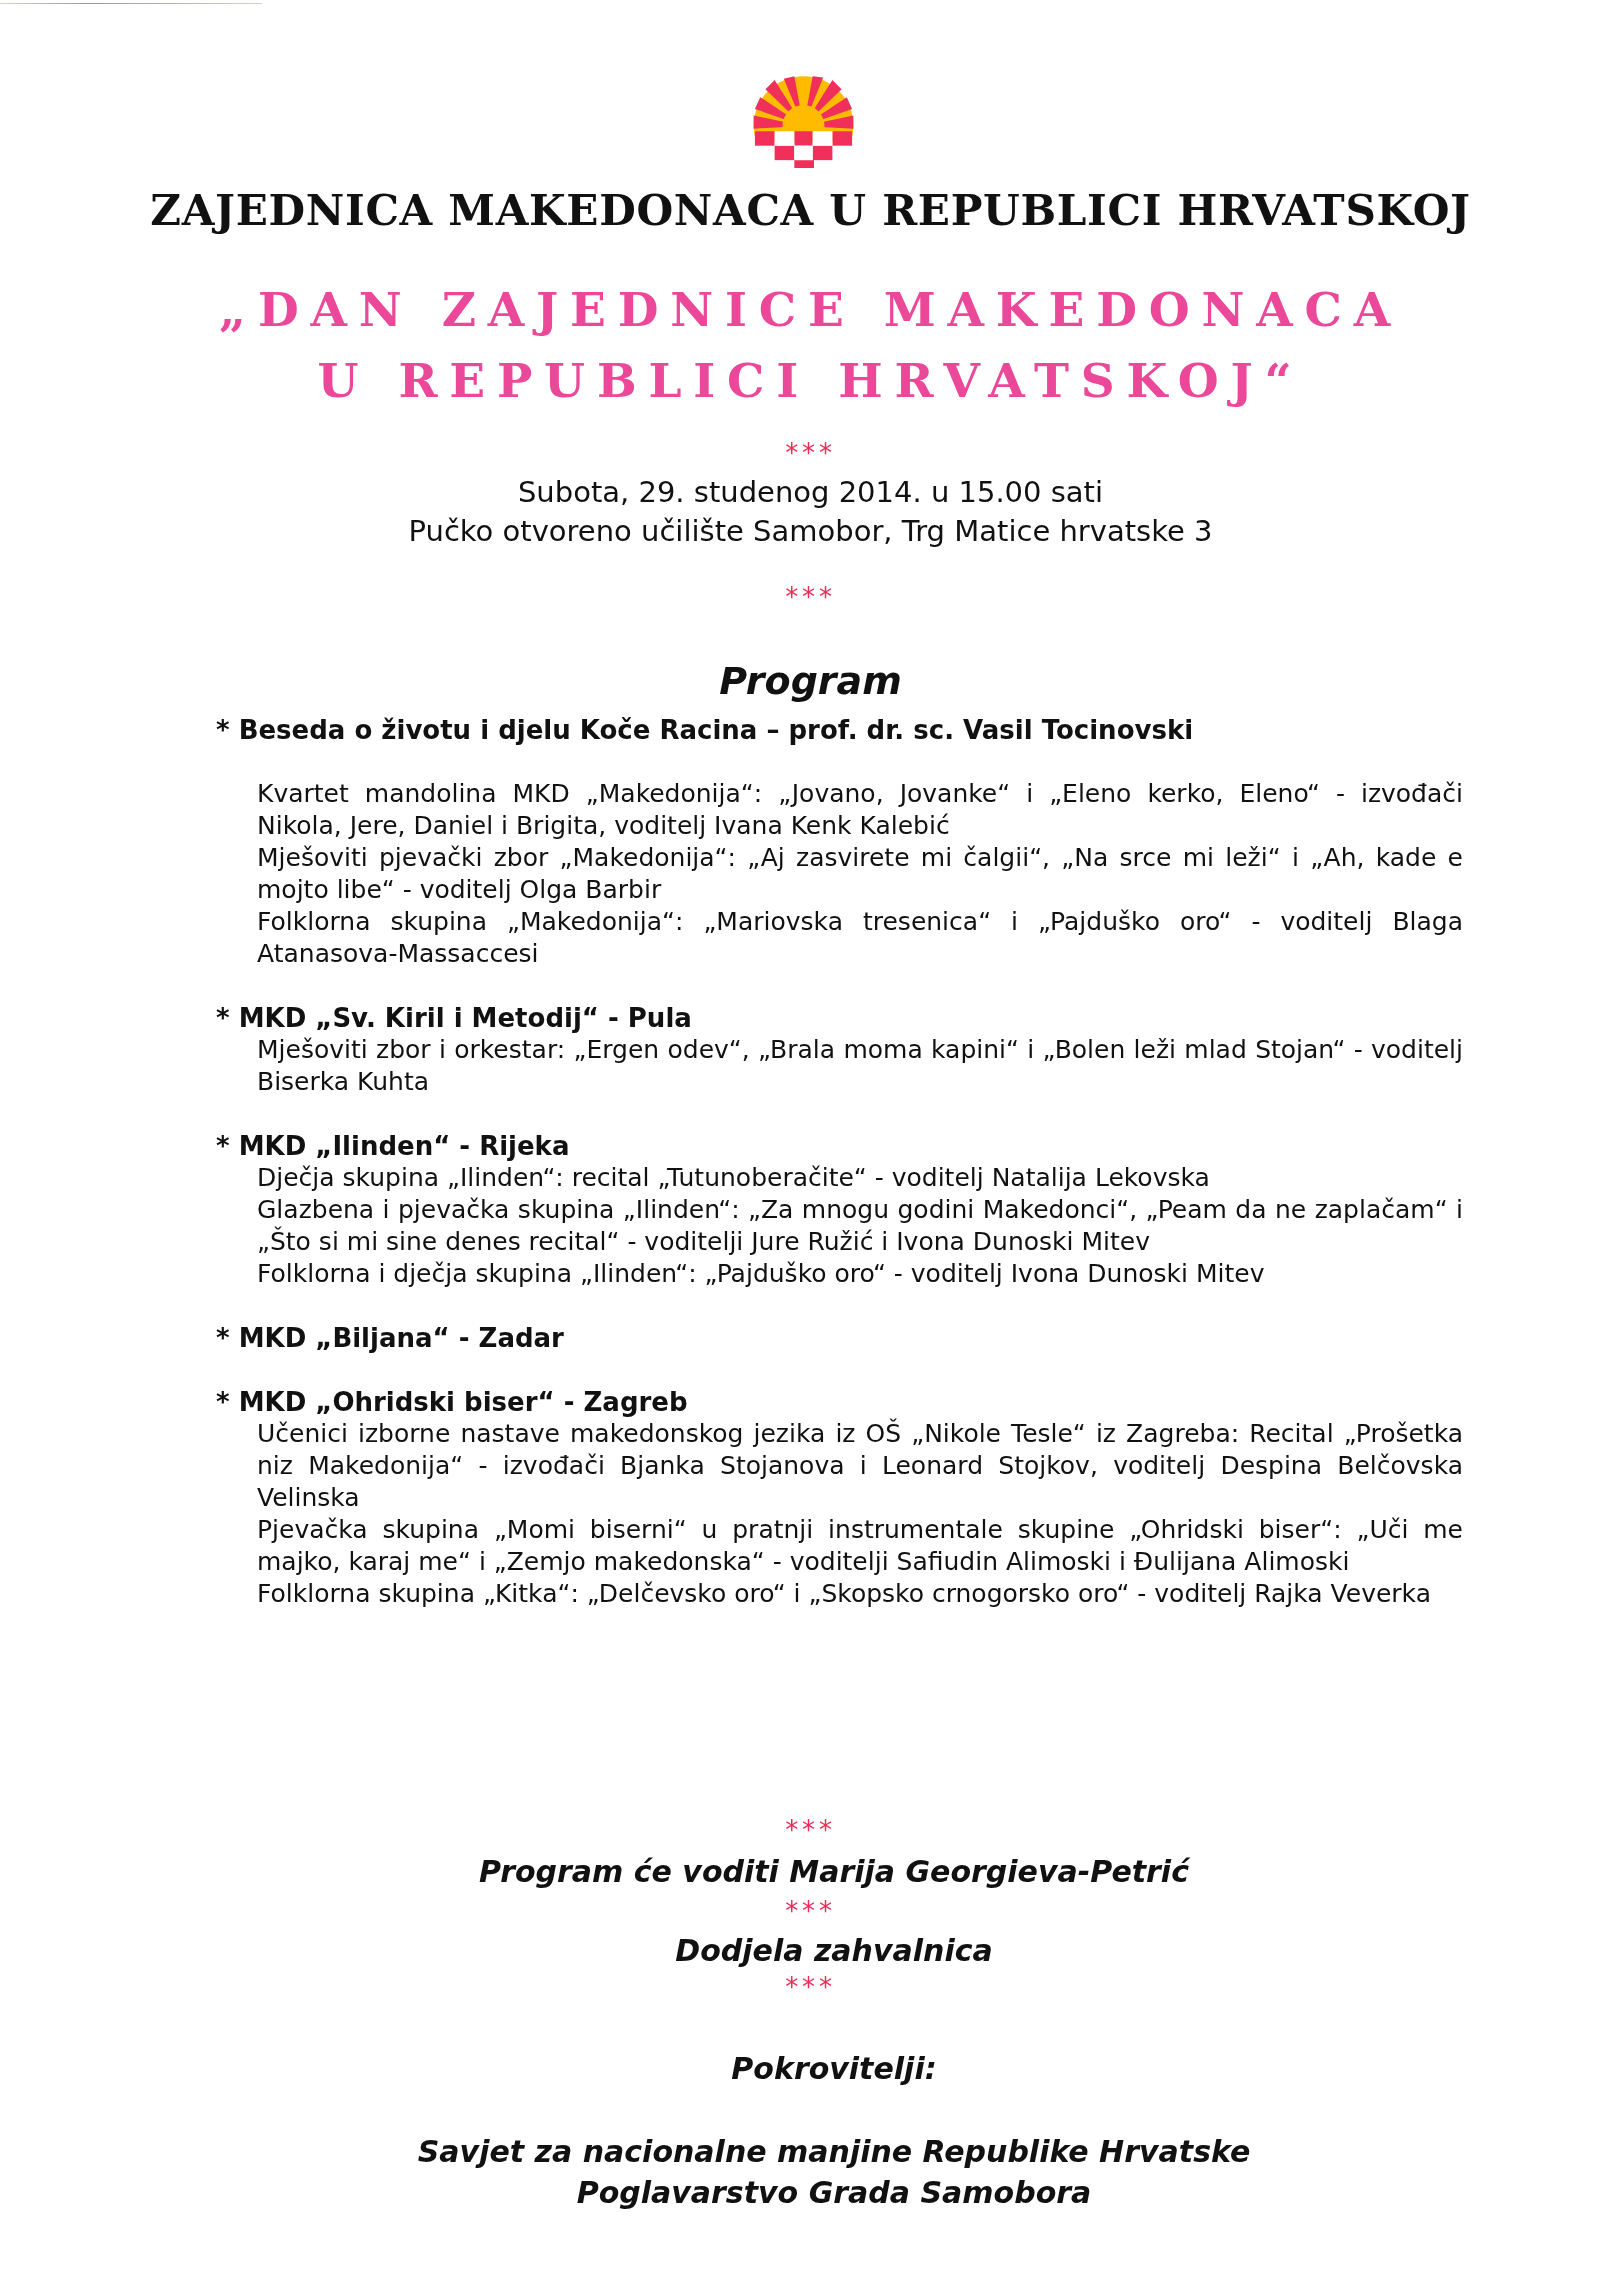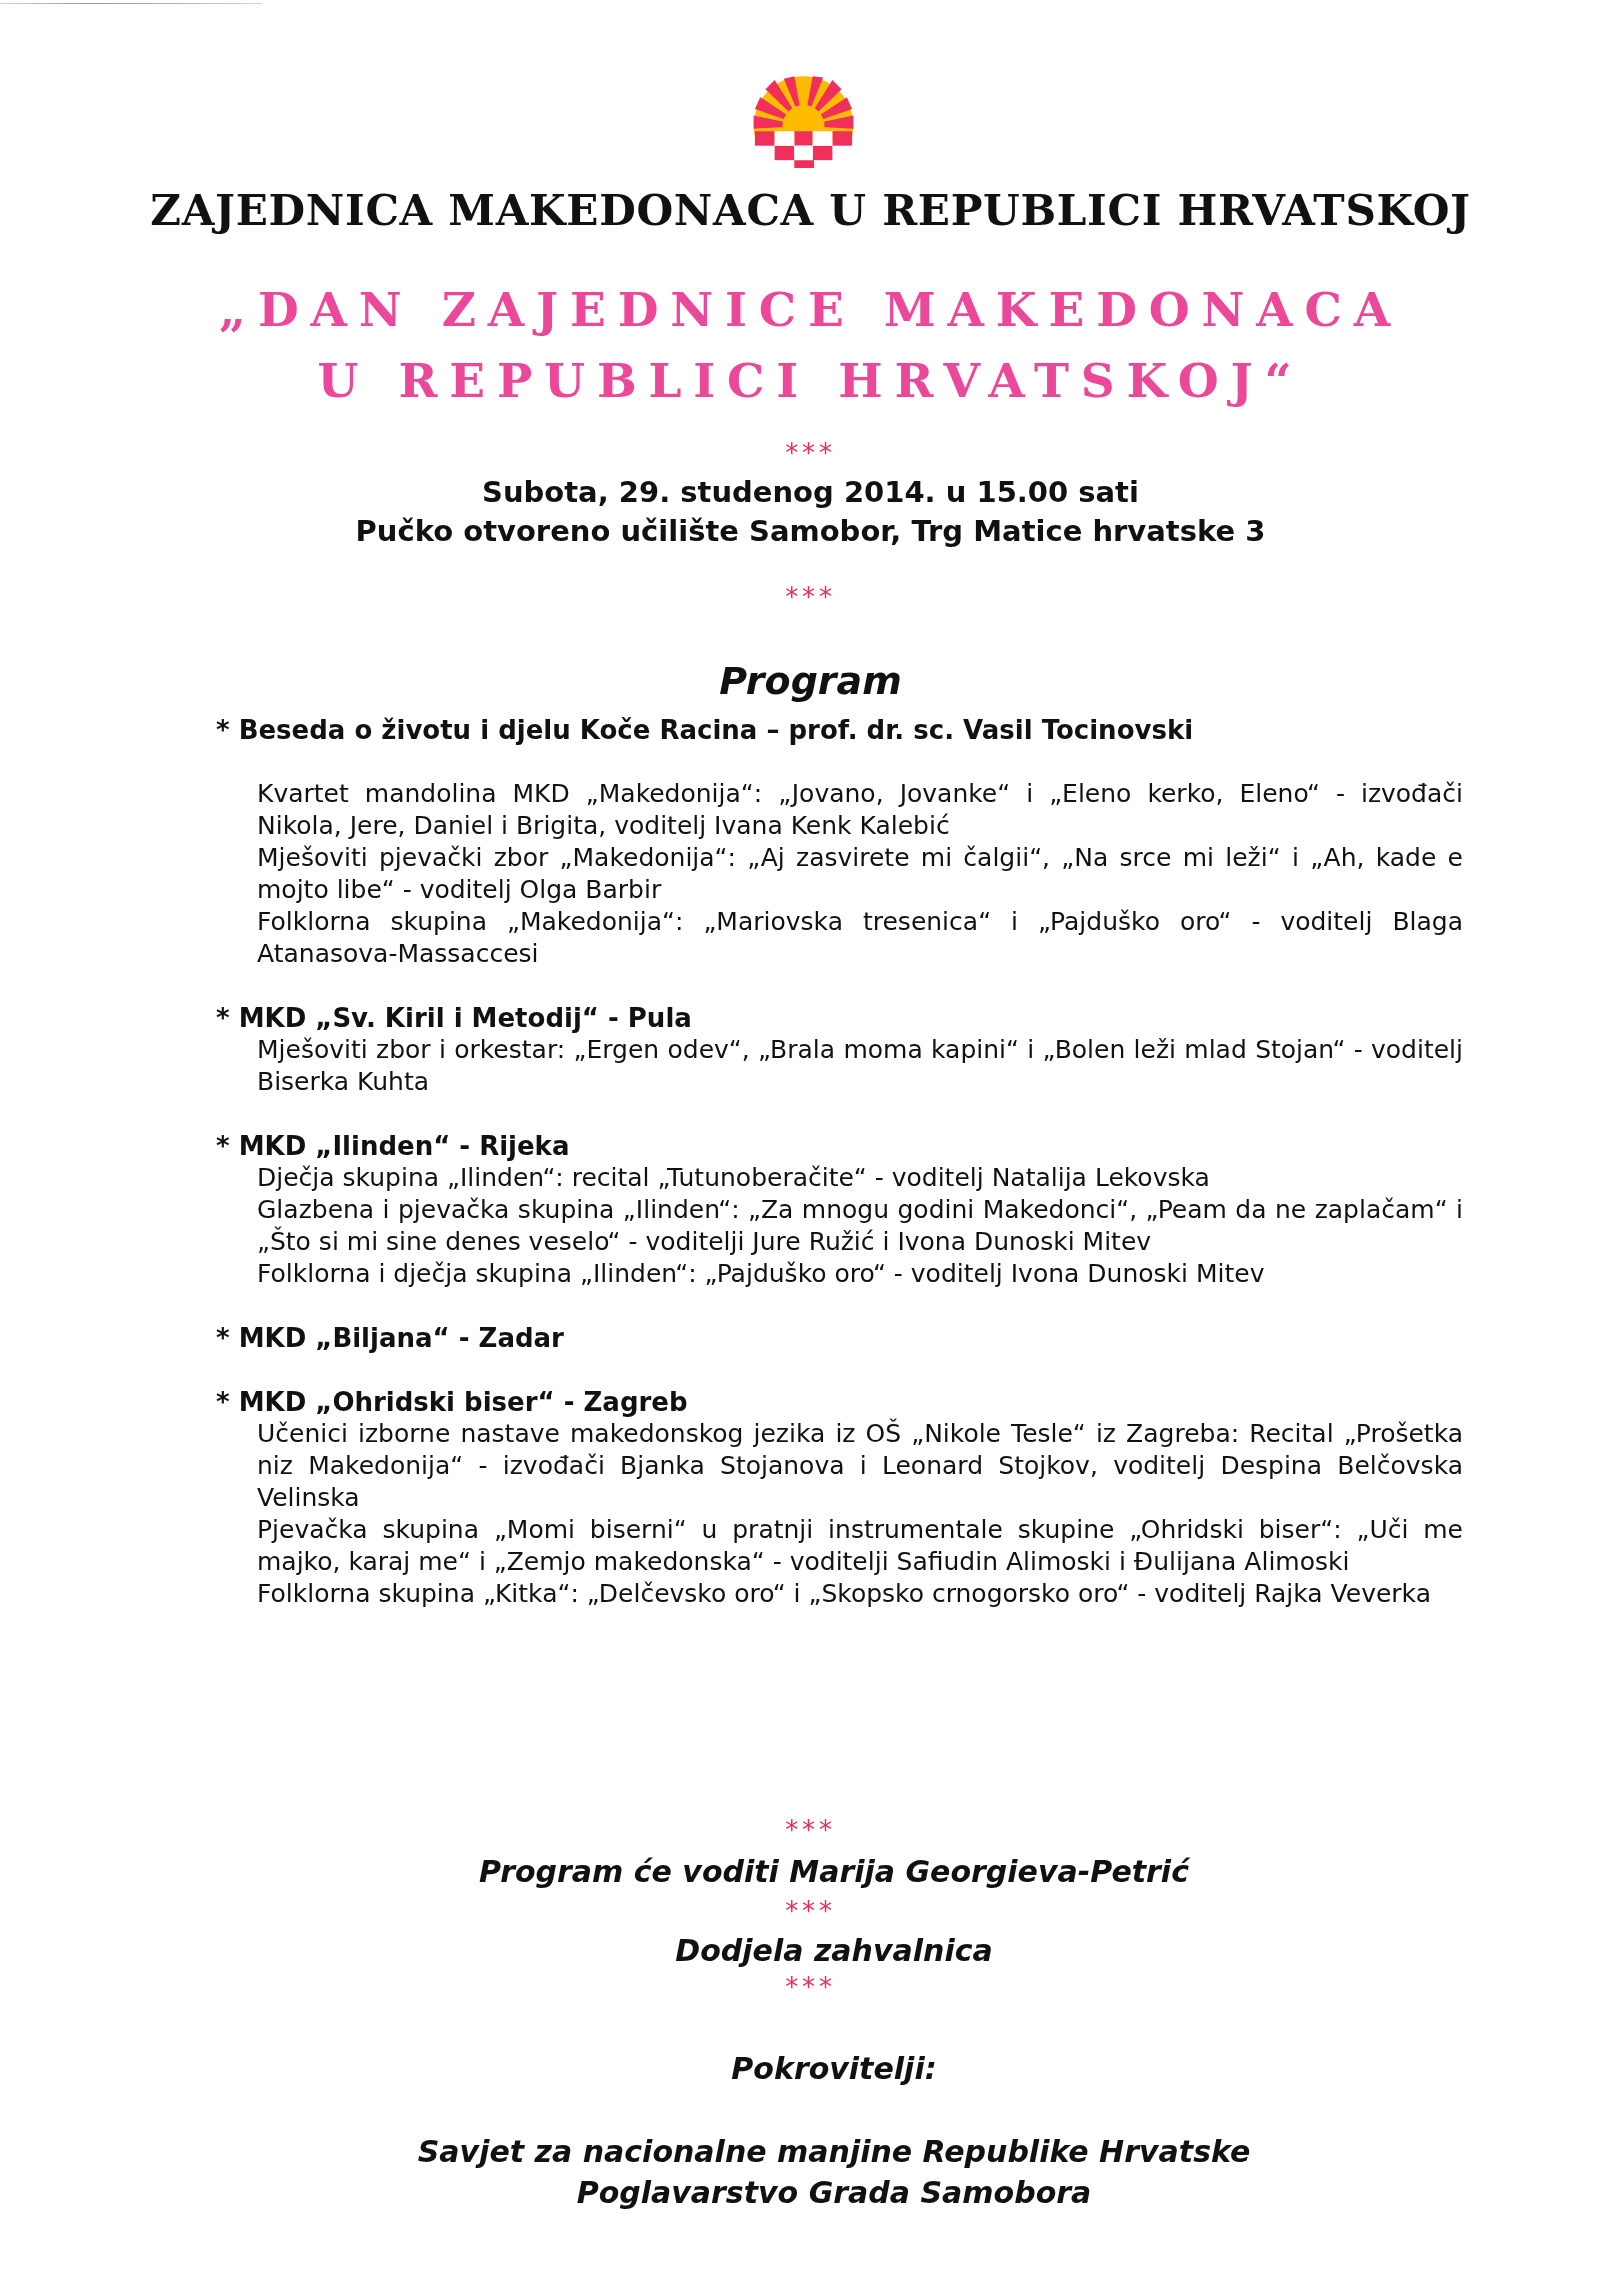--- a/index.html
+++ b/index.html
@@ -7,21 +7,21 @@
   .scanline { position: absolute; left: 0; top: 2.6px; width: 262px; height: 1.3px; background: linear-gradient(90deg,#c9b89a,#5a4c6a,#8a7f70,#c0b6a8); opacity: .6; }
   .logo { position: absolute; left: 751px; top: 63px; width: 105px; height: 105px; }
   .title1 { position: absolute; left: 0; right: 0; top: 185px; text-align: center;
     font-family: "DejaVu Serif", serif; font-weight: bold; font-size: 43px; letter-spacing: 0.7px;
     transform: scaleX(0.98); color: #111; }
   .title2 { position: absolute; left: 0; right: 0; top: 274px; text-align: center;
     font-family: "DejaVu Serif", serif; font-weight: bold; font-size: 47px; letter-spacing: 11.8px; color: #ec4899; line-height: 71px; }
   .stars { position: absolute; left: 0; right: 0; text-align: center; color: #ee2a55;
     font-family: "DejaVu Sans", sans-serif; font-size: 26px; letter-spacing: 3.9px; }
   .info { position: absolute; left: 0; right: 0; text-align: center;
-    font-family: "DejaVu Sans", sans-serif; font-weight: bold; font-size: 29px; line-height: 39px; }
+    font-family: "DejaVu Sans", sans-serif; font-weight: normal; font-size: 29px; line-height: 39px; }
   .prog-head { position: absolute; left: 0; right: 0; top: 659px; text-align: center;
     font-family: "DejaVu Sans", sans-serif; font-weight: bold; font-style: italic; font-size: 38px; }
   .program { position: absolute; left: 216px; width: 1245px; top: 714px;
     font-family: "DejaVu Sans", sans-serif; font-size: 25px; line-height: 32px; }
   .item { margin-bottom: 32px; }
   .item-head { font-weight: bold; font-size: 26px; }
   .item-line { padding-left: 41px; text-align: justify; width: 1206px; }
   .closing { position: absolute; left: 0; right: 0; text-align: center;
     font-family: "DejaVu Sans", sans-serif; font-weight: bold; font-style: italic; font-size: 30px; padding-left: 47px; }
 </style>
@@ -91,21 +91,21 @@
       <div class="item-line">Mješoviti pjevački zbor „Makedonija“: „Aj zasvirete mi čalgii“, „Na srce mi leži“ i „Ah, kade e mojto libe“ - voditelj Olga Barbir</div>
       <div class="item-line">Folklorna skupina „Makedonija“: „Mariovska tresenica“ i „Pajduško oro“ - voditelj Blaga Atanasova-Massaccesi</div>
     </div>
     <div class="item">
       <div class="item-head">* MKD „Sv. Kiril i Metodij“ - Pula</div>
       <div class="item-line">Mješoviti zbor i orkestar: „Ergen odev“, „Brala moma kapini“ i „Bolen leži mlad Stojan“ - voditelj Biserka Kuhta</div>
     </div>
     <div class="item">
       <div class="item-head">* MKD „Ilinden“ - Rijeka</div>
       <div class="item-line">Dječja skupina „Ilinden“: recital „Tutunoberačite“ - voditelj Natalija Lekovska</div>
-      <div class="item-line">Glazbena i pjevačka skupina „Ilinden“: „Za mnogu godini Makedonci“, „Peam da ne zaplačam“ i „Što si mi sine denes veselo“ - voditelji Jure Ružić i Ivona Dunoski Mitev</div>
+      <div class="item-line">Glazbena i pjevačka skupina „Ilinden“: „Za mnogu godini Makedonci“, „Peam da ne zaplačam“ i „Što si mi sine denes recital“ - voditelji Jure Ružić i Ivona Dunoski Mitev</div>
       <div class="item-line">Folklorna i dječja skupina „Ilinden“: „Pajduško oro“ - voditelj Ivona Dunoski Mitev</div>
     </div>
     <div class="item">
       <div class="item-head">* MKD „Biljana“ - Zadar</div>
     </div>
     <div class="item">
       <div class="item-head">* MKD „Ohridski biser“ - Zagreb</div>
       <div class="item-line">Učenici izborne nastave makedonskog jezika iz OŠ „Nikole Tesle“ iz Zagreba: Recital „Prošetka niz Makedonija“ - izvođači Bjanka Stojanova i Leonard Stojkov, voditelj Despina Belčovska Velinska</div>
       <div class="item-line">Pjevačka skupina „Momi biserni“ u pratnji instrumentale skupine „Ohridski biser“: „Uči me majko, karaj me“ i „Zemjo makedonska“ - voditelji Safiudin Alimoski i Đulijana Alimoski</div>
       <div class="item-line">Folklorna skupina „Kitka“: „Delčevsko oro“ i „Skopsko crnogorsko oro“ - voditelj Rajka Veverka</div>

